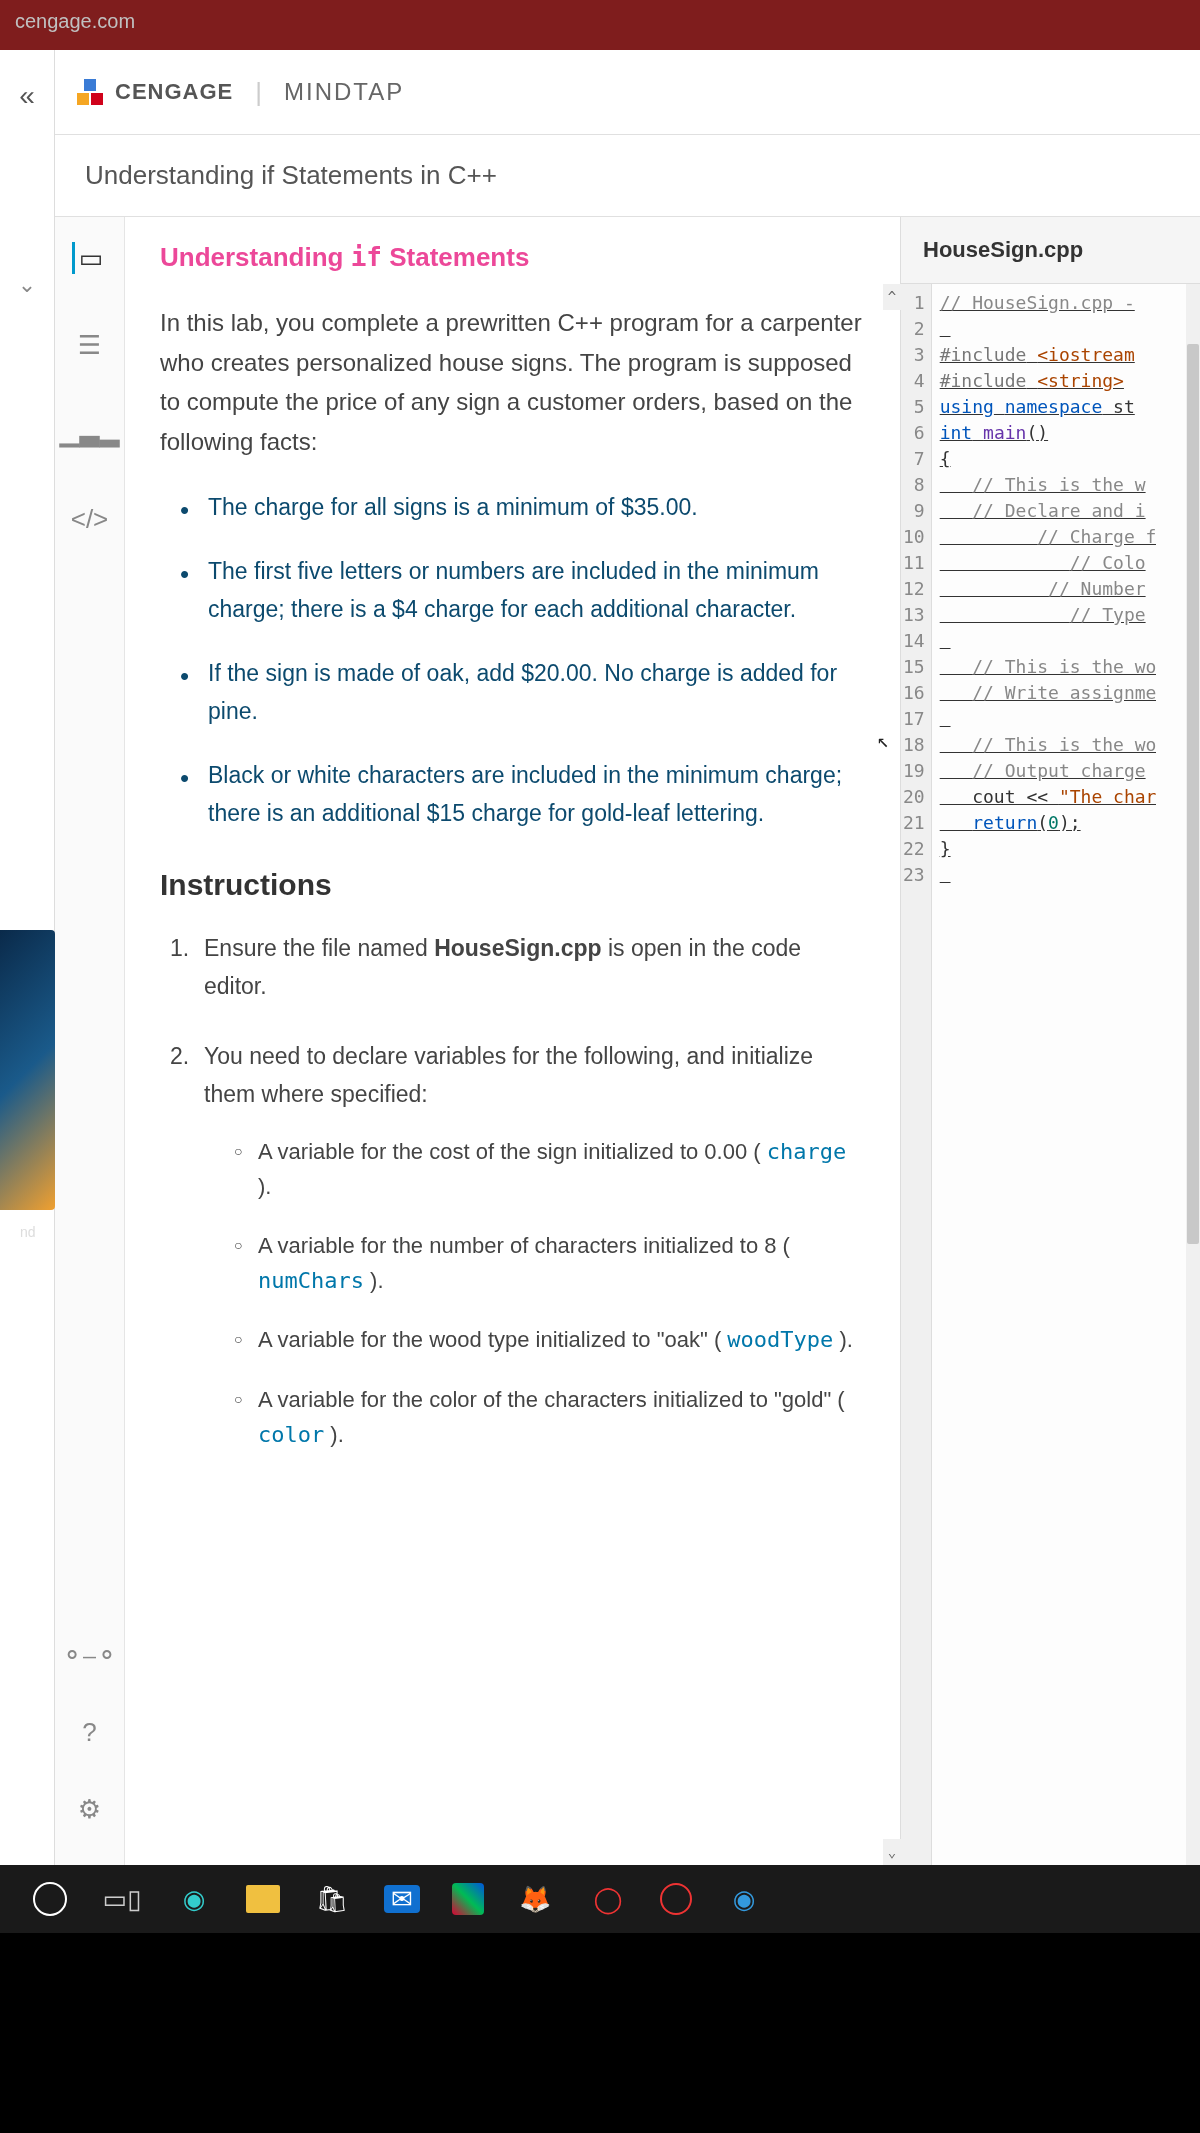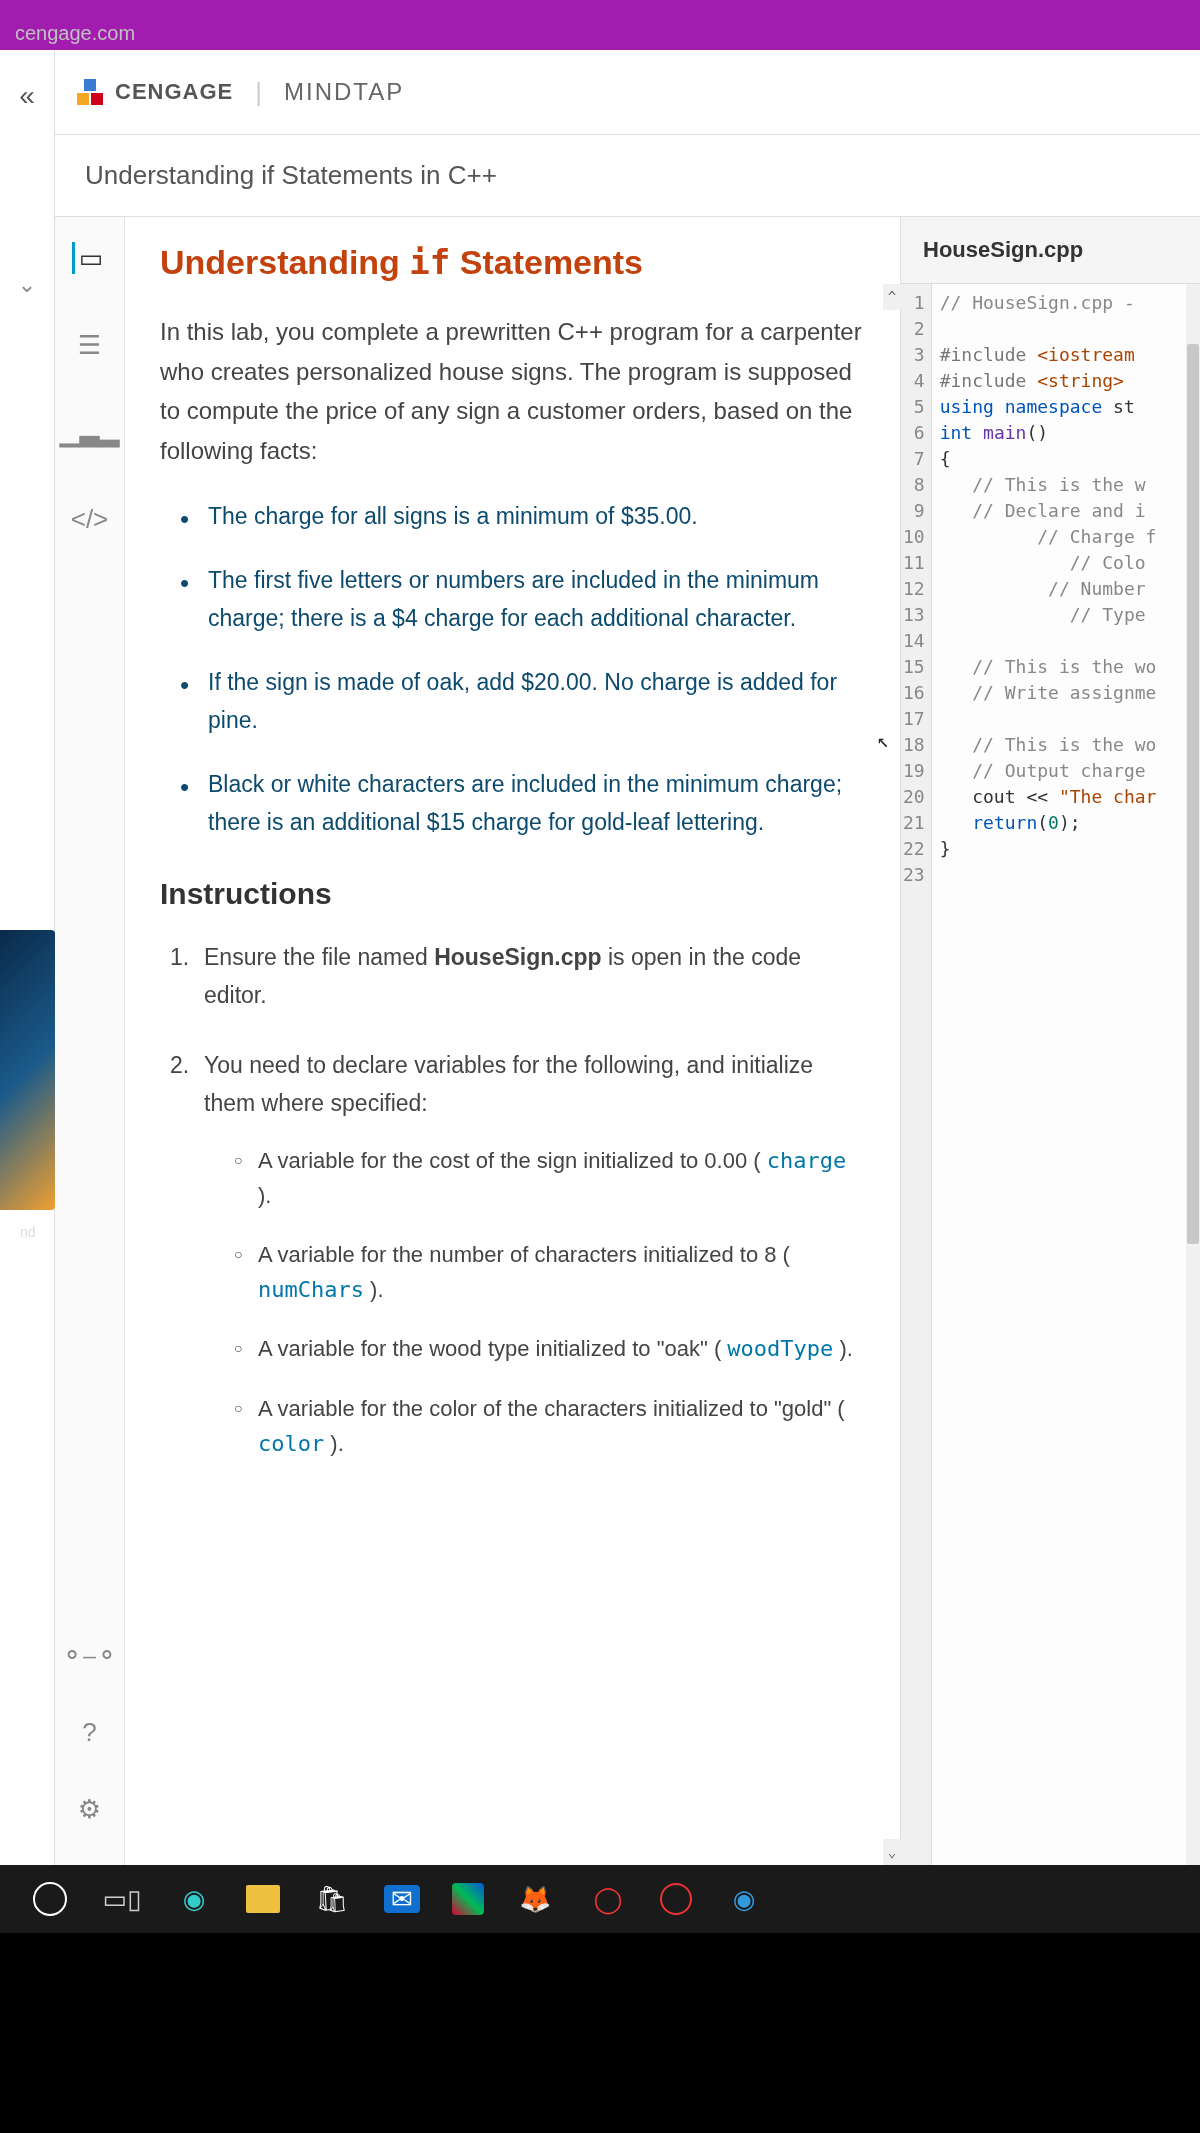--- a/index.html
+++ b/index.html
@@ -5,23 +5,23 @@
 * { margin: 0; padding: 0; box-sizing: border-box; }
 body {
   font-family: -apple-system, BlinkMacSystemFont, "Segoe UI", Arial, sans-serif;
   background: #1a1a1a;
   width: 1200px;
   height: 2133px;
   overflow: hidden;
   position: relative;
 }
 .browser-bar {
-  background: #a21caf;
+  background: #7f1d1d;
   color: #c0c0c0;
-  padding: 22px 15px;
+  padding: 10px 15px;
   font-size: 20px;
   height: 50px;
 }
 .app-container {
   background: #f5f5f5;
   height: 1815px;
   position: relative;
   display: flex;
 }
 .collapse-col {
@@ -161,23 +161,23 @@
   gap: 45px;
   align-items: center;
 }
 .lesson-panel {
   flex: 1;
   padding: 25px 35px;
   overflow-y: auto;
   max-width: 780px;
 }
 .lesson-title {
-  font-size: 34px;
+  font-size: 26px;
   font-weight: 700;
-  color: #c2410c;
+  color: #ec4899;
   margin-bottom: 30px;
 }
 .lesson-title .mono {
   font-family: Consolas, Monaco, monospace;
 }
 .lesson-intro {
   font-size: 24px;
   line-height: 1.65;
   color: #444;
   margin-bottom: 28px;
@@ -294,21 +294,21 @@
   border-right: 1px solid #ddd;
   user-select: none;
 }
 .gutter div { height: 26px; line-height: 26px; }
 .code-lines {
   padding: 6px 0 6px 8px;
   white-space: pre;
   color: #333;
   overflow: hidden;
 }
-.code-lines div { height: 26px; line-height: 26px; }
+.code-lines div { height: 26px; line-height: 26px; text-decoration: underline; }
 .c-kw { color: #0055bb; }
 .c-pp { color: #777; }
 .c-str { color: #aa4400; }
 .c-cmt { color: #888; }
 .c-fn { color: #6633aa; }
 .c-num { color: #007766; }
 .cursor-icon {
   position: absolute;
   left: -24px;
   top: 444px;

